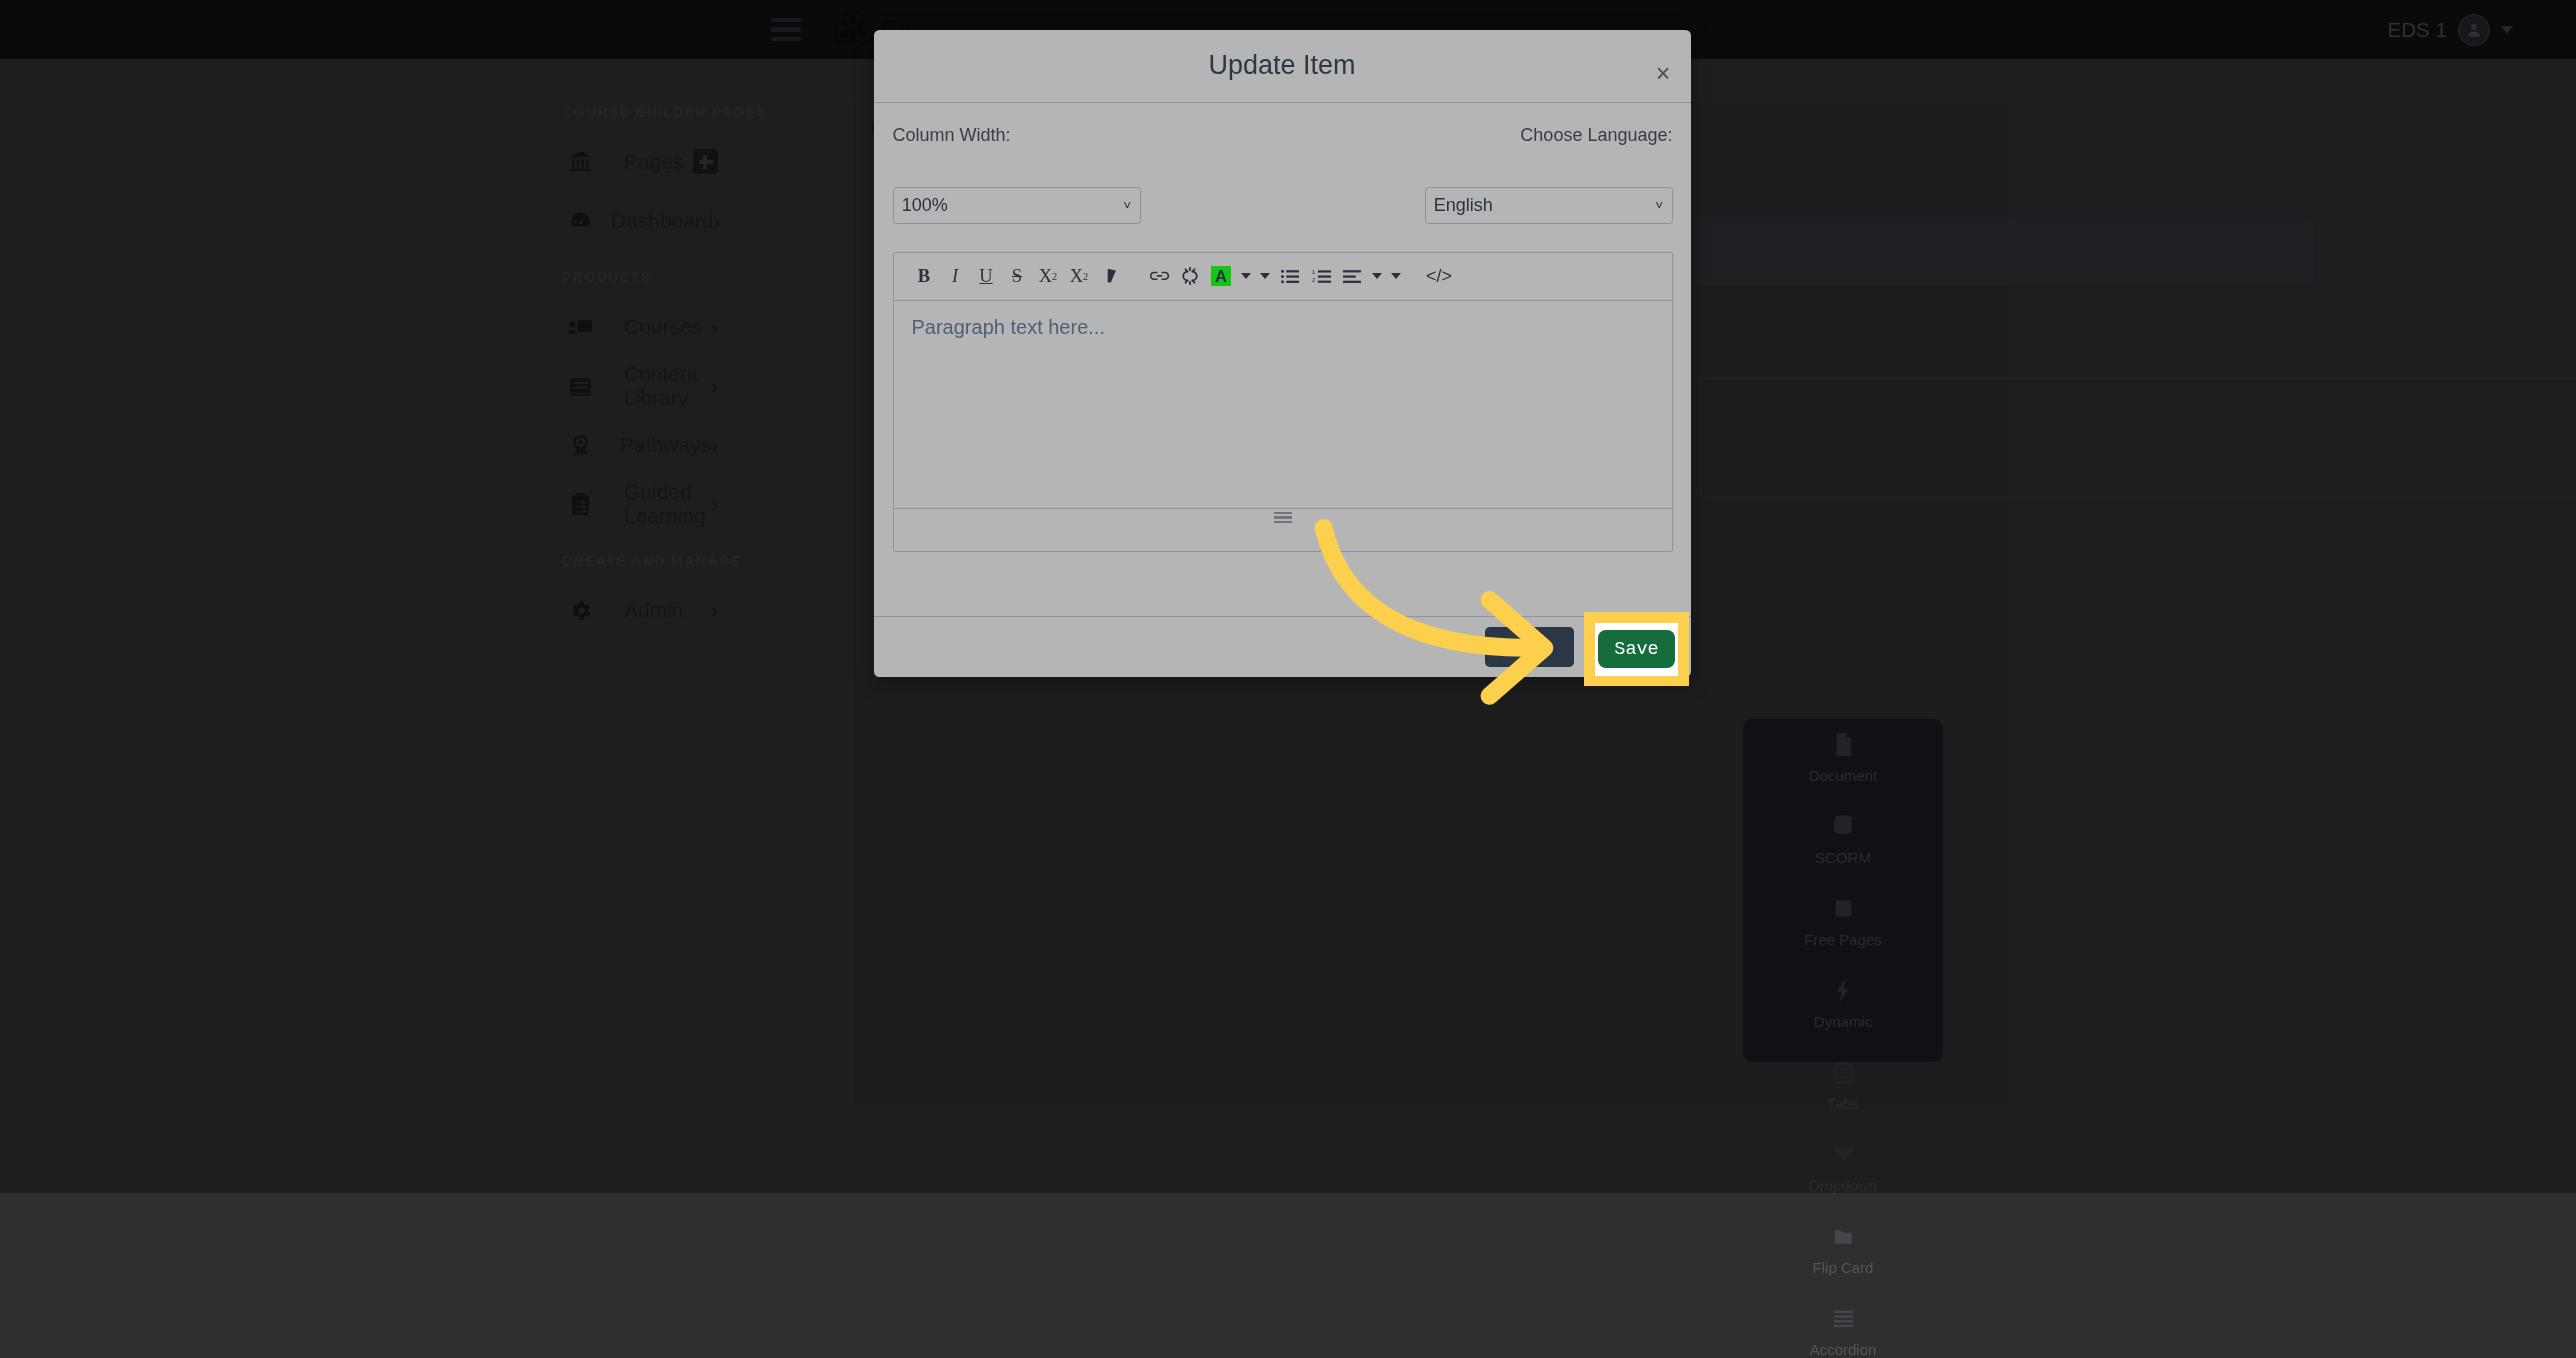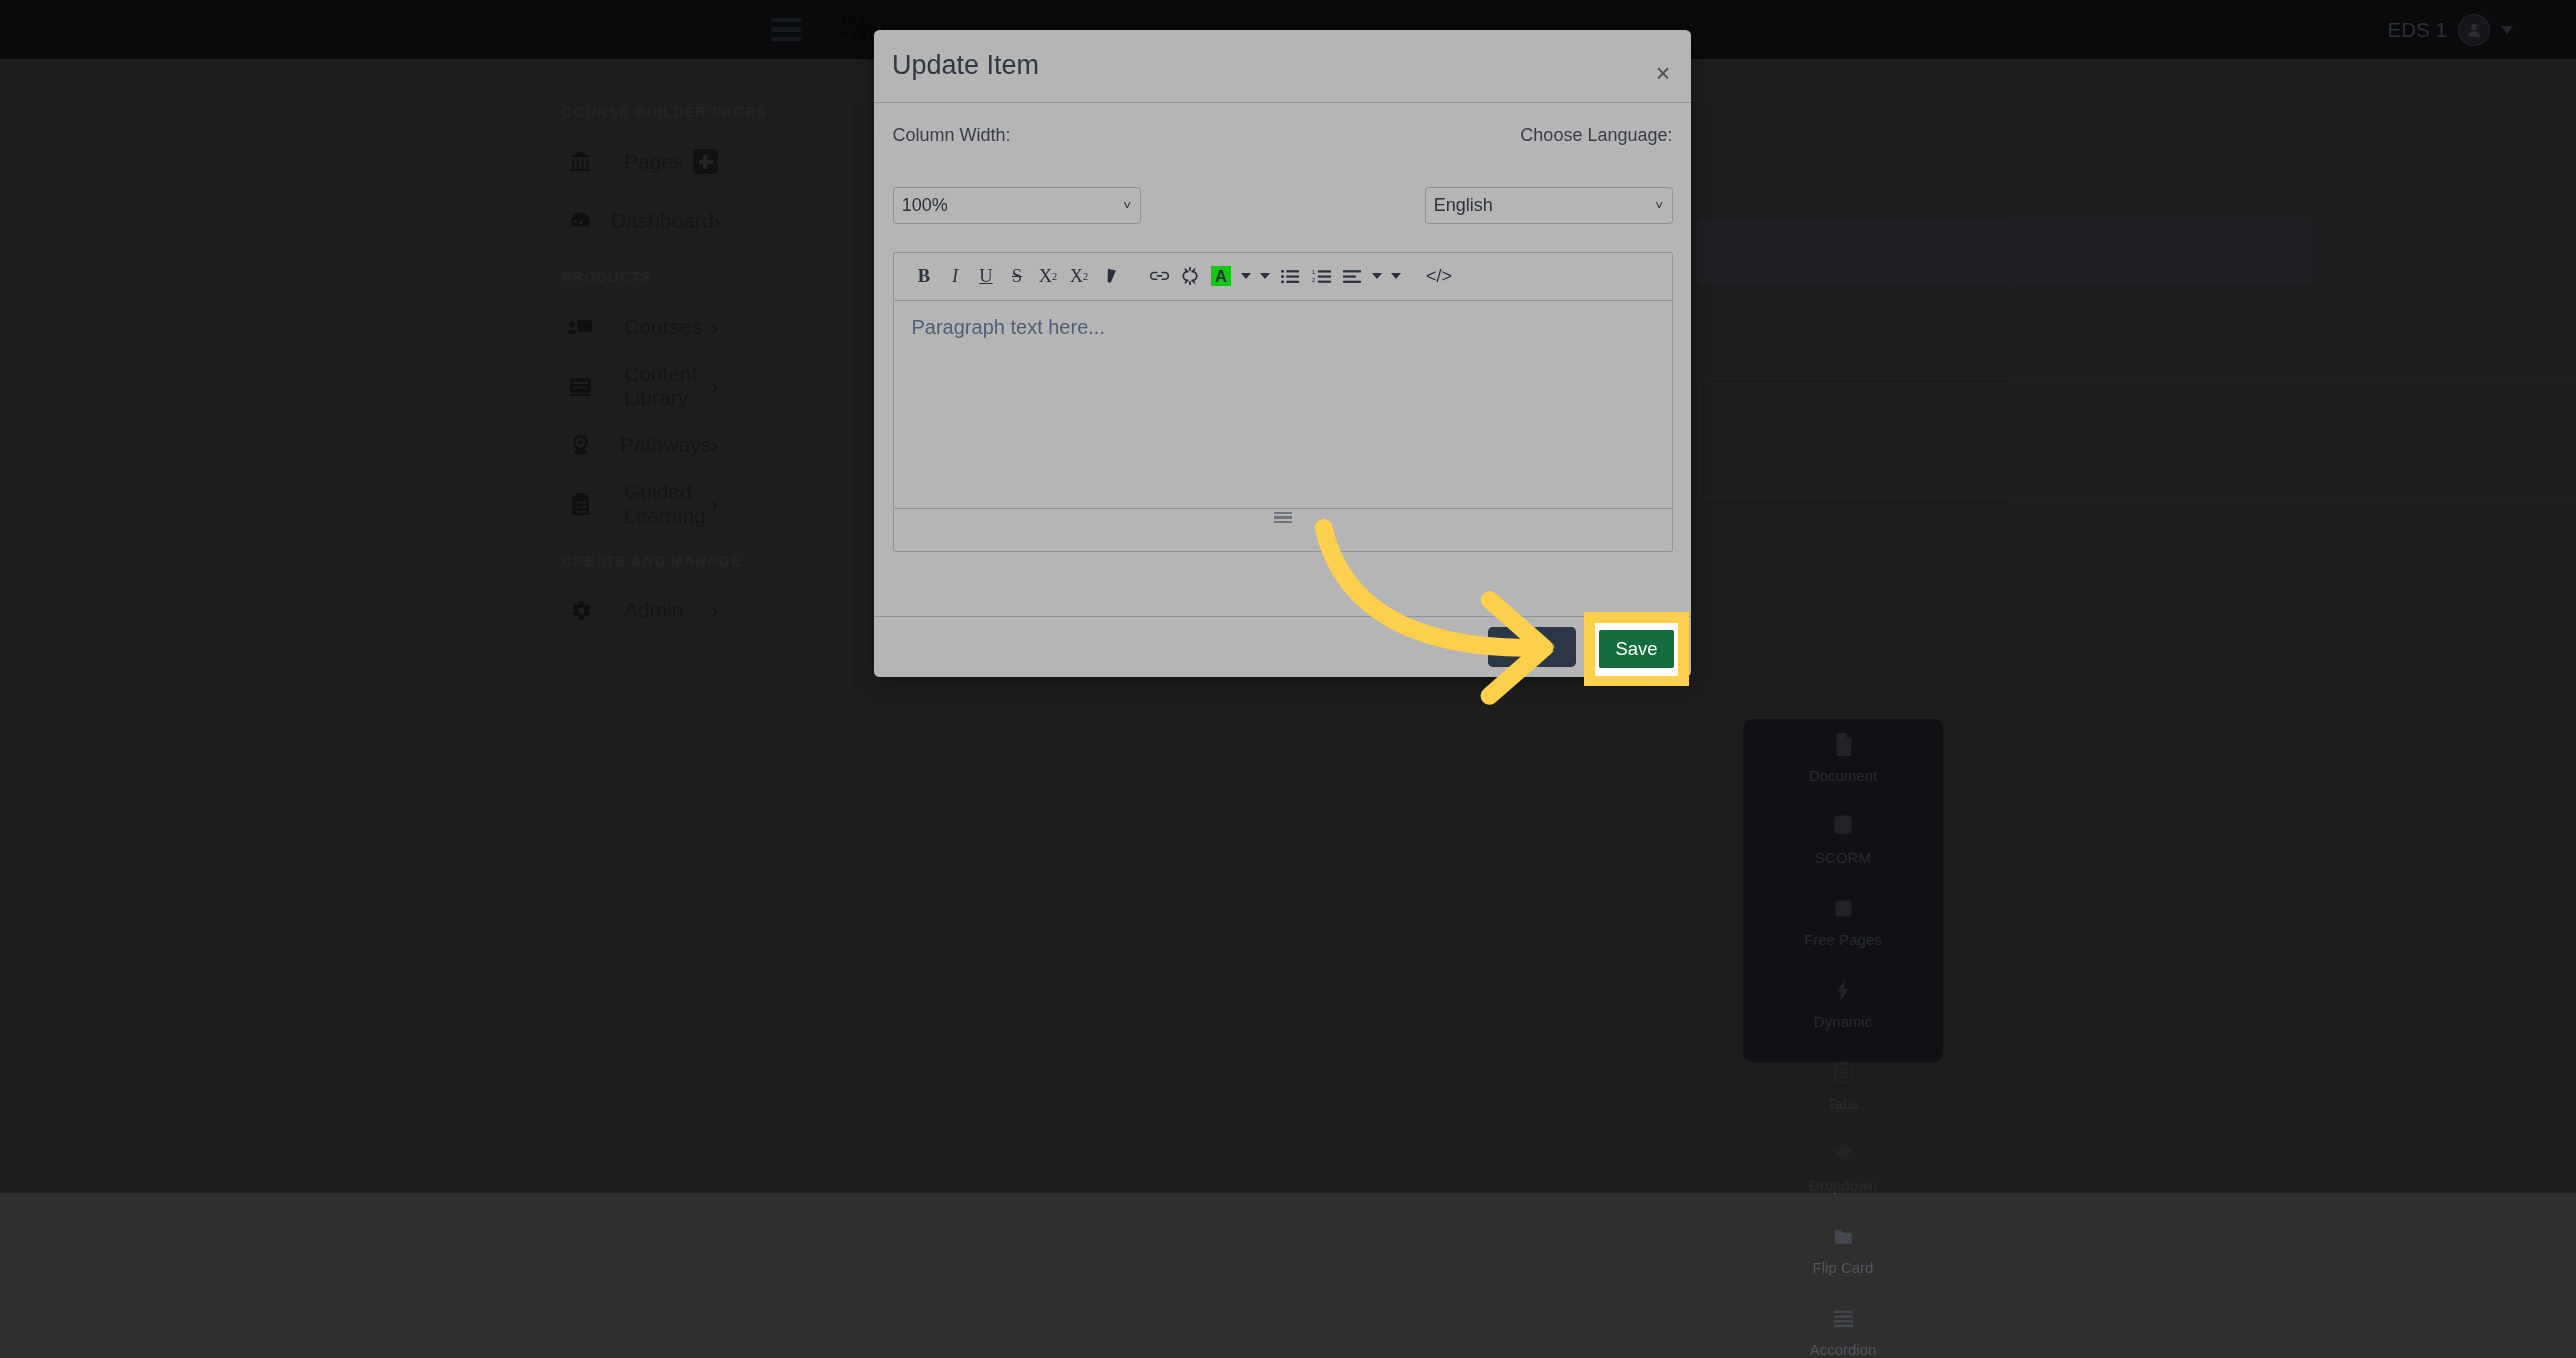--- a/index.html
+++ b/index.html
@@ -102,21 +102,21 @@
 
   
   .overlay { position: absolute; inset: 0 0 165px 0; background: rgba(0,0,0,.5); }
   .modal {
     position: absolute; left: 874px; top: 29.5px; width: 817px; height: 647px;
     background: #b5b5b5; border-radius: 5.5px; overflow: hidden;
     box-shadow: 0 5.5px 20.6px rgba(0,0,0,.35);
   }
   .modal-header {
     position: relative; height: 73px; border-bottom: 0.7px solid #8e93a0;
-    display: flex; align-items: center; padding: 0 19px 0 18px;
+    display: flex; align-items: center; padding: 0 19px 0 18px; justify-content: center;
   }
   .modal-title { color: #2f3743; font-size: 27px; }
   .modal-close {
     position: absolute; right: 20.6px; top: 43px; transform: translateY(-50%);
     color: #4f5159; font-size: 25px; line-height: 1; cursor: pointer;
     font-family: "Liberation Sans", sans-serif;
   }
   .modal-body { position: relative; height: 513px; padding: 22px 18.5px 0 18.5px; }
   .row-fields { display: flex; justify-content: space-between; }
   .field { width: 248px; }
@@ -171,23 +171,23 @@
     position: absolute; left: 0; right: 0; bottom: 0; height: 61px;
     border-top: 0.7px solid #8f939e; display: flex; align-items: center;
     justify-content: flex-end; gap: 11px; padding-right: 20.6px;
   }
   .btn-close {
     background: #2b3646; color: #737982; border: none; border-radius: 4.8px;
     height: 40px; padding: 0 20.6px; font-size: 18.5px; cursor: pointer;
     font-family: "Liberation Sans", sans-serif;
   }
   .btn-save {
-    background: #156c3d; color: #fff; border: none; border-radius: 2px;
+    background: #156c3d; color: #fff; border: none; border-radius: 8px;
     height: 40px; padding: 0 20.6px; font-size: 18.5px; cursor: pointer;
-    font-family: Liberation Sans, sans-serif;
+    font-family: Liberation Mono, monospace;
   }
 
   
   .highlight {
     position: absolute; left: 1584px; top: 612px; width: 105px; height: 74px;
     background: #fccf4d; border: 0; z-index: 40;
     display: flex; align-items: center; justify-content: center;
   }
   .highlight .inner {
     background: #fff; width: 83px; height: 53px;

